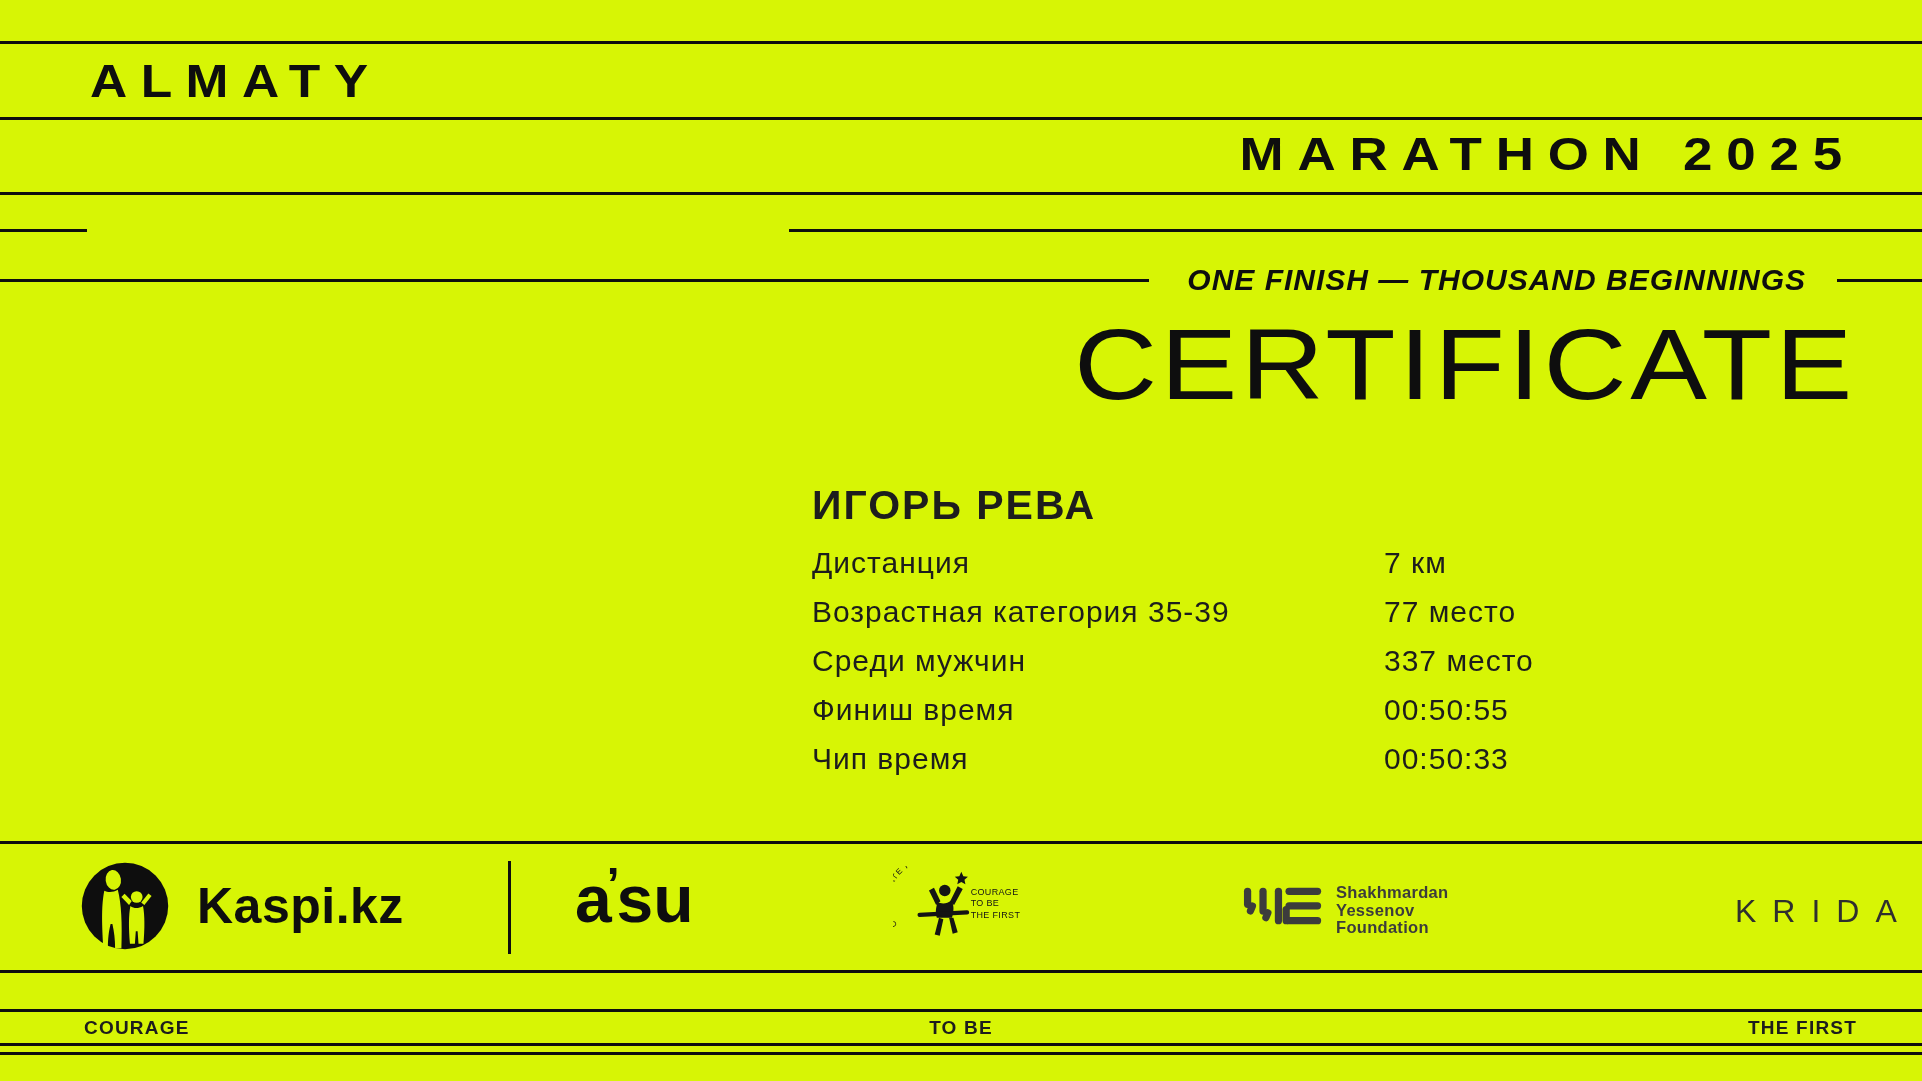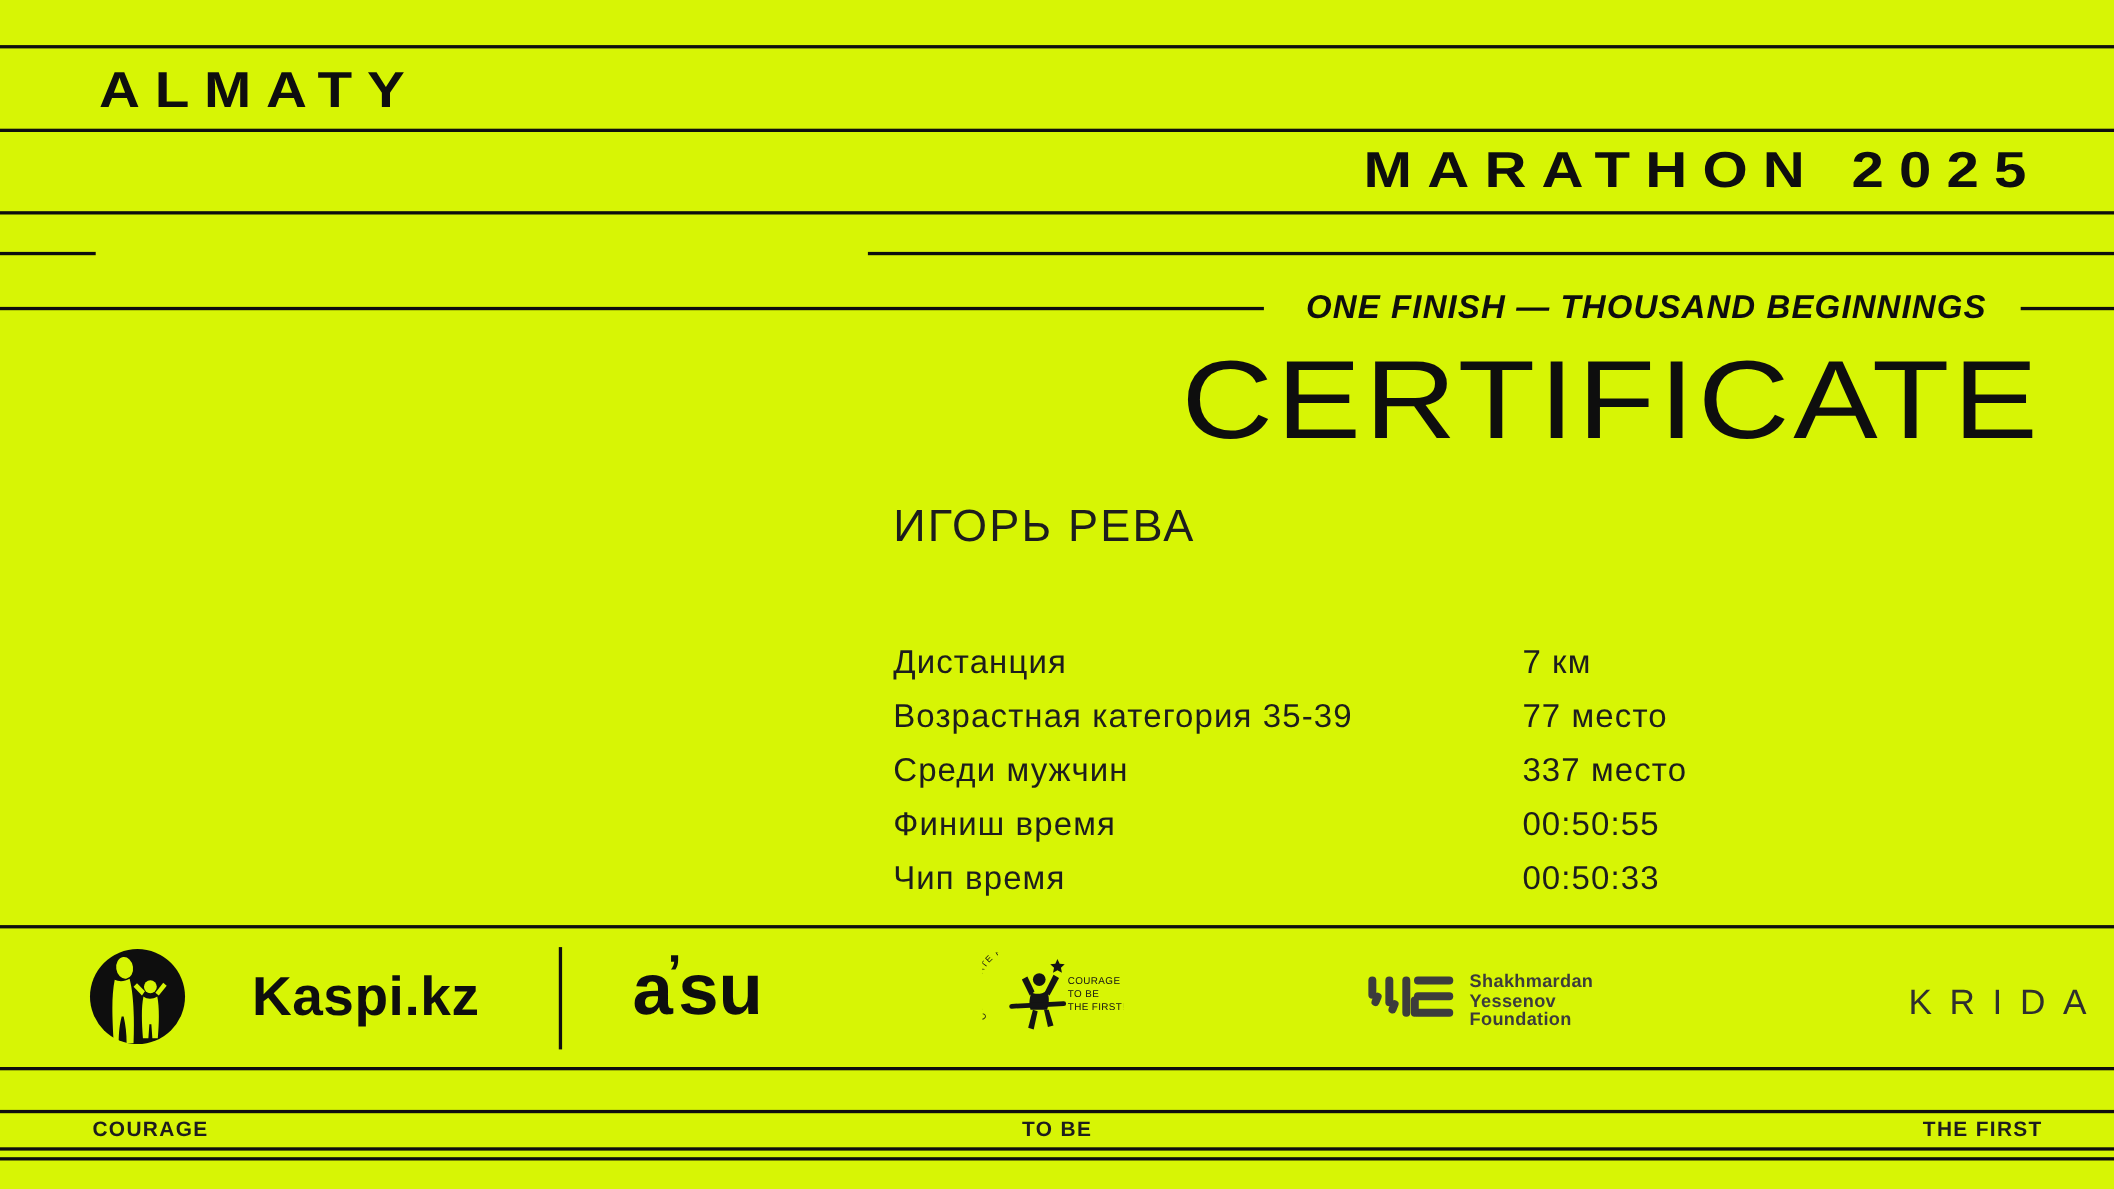--- a/index.html
+++ b/index.html
@@ -35,31 +35,31 @@
   .slogan-en{
     position:absolute;right:116px;top:264px;font-size:30px;font-style:italic;
     letter-spacing:1px;line-height:32px;white-space:nowrap;font-weight:bold;
   }
   .cert-title{
     position:absolute;right:66px;top:314px;font-size:101px;font-weight:500;
     letter-spacing:3px;line-height:101px;transform:scaleX(1.14);transform-origin:right center;
     white-space:nowrap;
   }
   .participant-name{
-    position:absolute;left:812px;top:456px;font-size:41px;font-weight:normal;
+    position:absolute;left:812px;top:483px;font-size:41px;font-weight:bold;
     letter-spacing:2px;line-height:44px;color:var(--soft-ink);white-space:nowrap;
   }
-  .results{position:absolute;left:812px;top:578px;width:900px;}
+  .results{position:absolute;left:812px;top:538px;width:900px;}
   .result-row{position:relative;height:49px;font-size:30px;color:var(--soft-ink);letter-spacing:1px;}
   .result-row .lbl{position:absolute;left:0;top:0;line-height:49px;white-space:nowrap;}
   .result-row .val{position:absolute;left:572px;top:0;line-height:49px;white-space:nowrap;}
 
   .kaspi-word{
     position:absolute;left:197px;top:881px;font-size:50px;font-weight:bold;
-    line-height:50px;letter-spacing:0.5px;white-space:nowrap;margin-left:32px;
+    line-height:50px;letter-spacing:0.5px;white-space:nowrap;
   }
   .asu{
     position:absolute;left:575px;top:868px;font-size:66px;font-weight:bold;
     line-height:62px;letter-spacing:0;white-space:nowrap;
   }
   .asu .apos{font-size:46px;position:relative;top:-22px;margin:0 -3px 0 -5px;}
   .yessenov-text{
     position:absolute;left:1336px;top:884px;font-size:16.5px;line-height:17.5px;
     color:var(--gray-ink);font-weight:700;letter-spacing:0.3px;
   }

